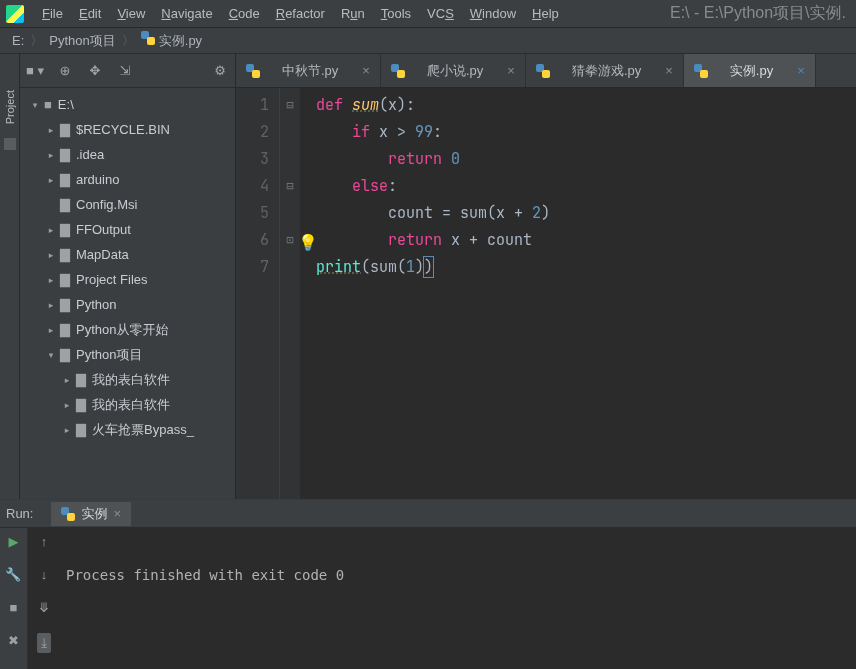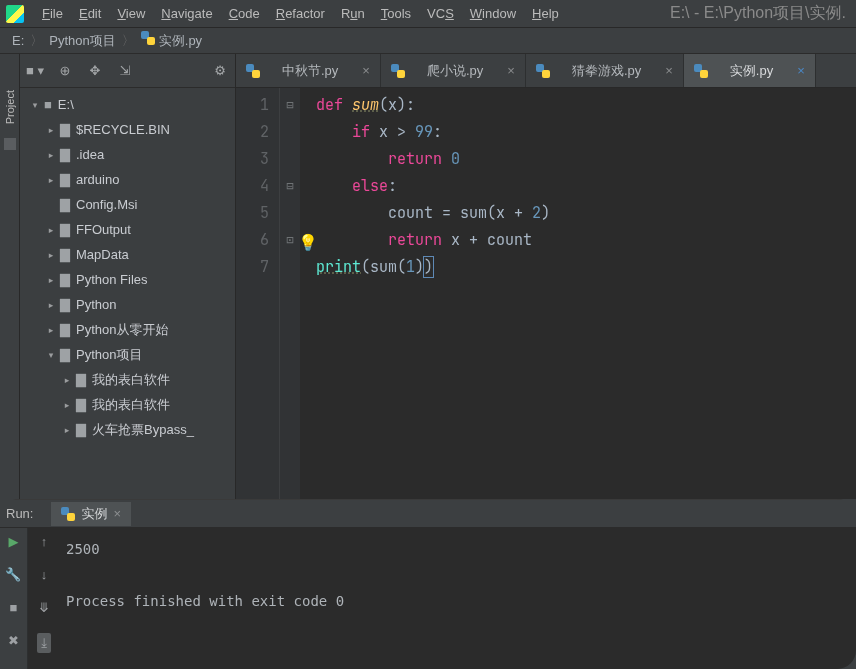--- a/index.html
+++ b/index.html
@@ -129,21 +129,20 @@
 .cursor-box { outline: 1px solid #5e89b5; }
 .bulb {
   position: absolute; left: -2px; top: calc(27px*5 + 6px);
   color: #f2c94c; font-size: 16px;
 }
 
 .runpanel {
   height: 170px; background: #2b2b2b;
   border-top: 1px solid #3a3a3a;
   display: flex;
-  border-radius: 19px;
 }
 .run-wrap { display:flex; flex-direction: column; flex:1; }
 .run-tabbar {
   height: 28px; display:flex; align-items:center; padding-left:6px;
   background: #3c3f41; border-bottom:1px solid #2b2b2b; gap:10px;
 }
 .run-tabbar .rlabel { color:#bbb; }
 .run-tabbar .rtab {
   display:flex; align-items:center; gap:6px; padding:2px 10px;
   background:#4e5254; color:#d5d7d9; height: 24px; margin-left:8px;
@@ -239,21 +238,21 @@
           <span class="lbl">FFOutput</span>
         </div>
       <div class="node i1">
           <span class="arrow">▸</span>
           <span class="folder">▇</span>
           <span class="lbl">MapData</span>
         </div>
       <div class="node i1">
           <span class="arrow">▸</span>
           <span class="folder">▇</span>
-          <span class="lbl">Python Files</span>
+          <span class="lbl">Project Files</span>
         </div>
       <div class="node i1">
           <span class="arrow">▸</span>
           <span class="folder">▇</span>
           <span class="lbl">Python</span>
         </div>
       <div class="node i1">
           <span class="arrow">▸</span>
           <span class="folder">▇</span>
           <span class="lbl">Python从零开始</span>
@@ -354,19 +353,18 @@
         <span class="grey">■</span>
         <span class="grey">✖</span>
       </div>
       <div class="run-gutter2">
         <span>↑</span>
         <span>↓</span>
         <span>⤋</span>
         <span style="background:#5a5d5f;padding:2px 4px;border-radius:2px;">⤓</span>
       </div>
       <div class="run-console">
-        <div>2500</div>
         <div style="height:26px"></div>
         <div>Process finished with exit code 0</div>
       </div>
     </div>
   </div>
 </div>
 
 </body></html>

